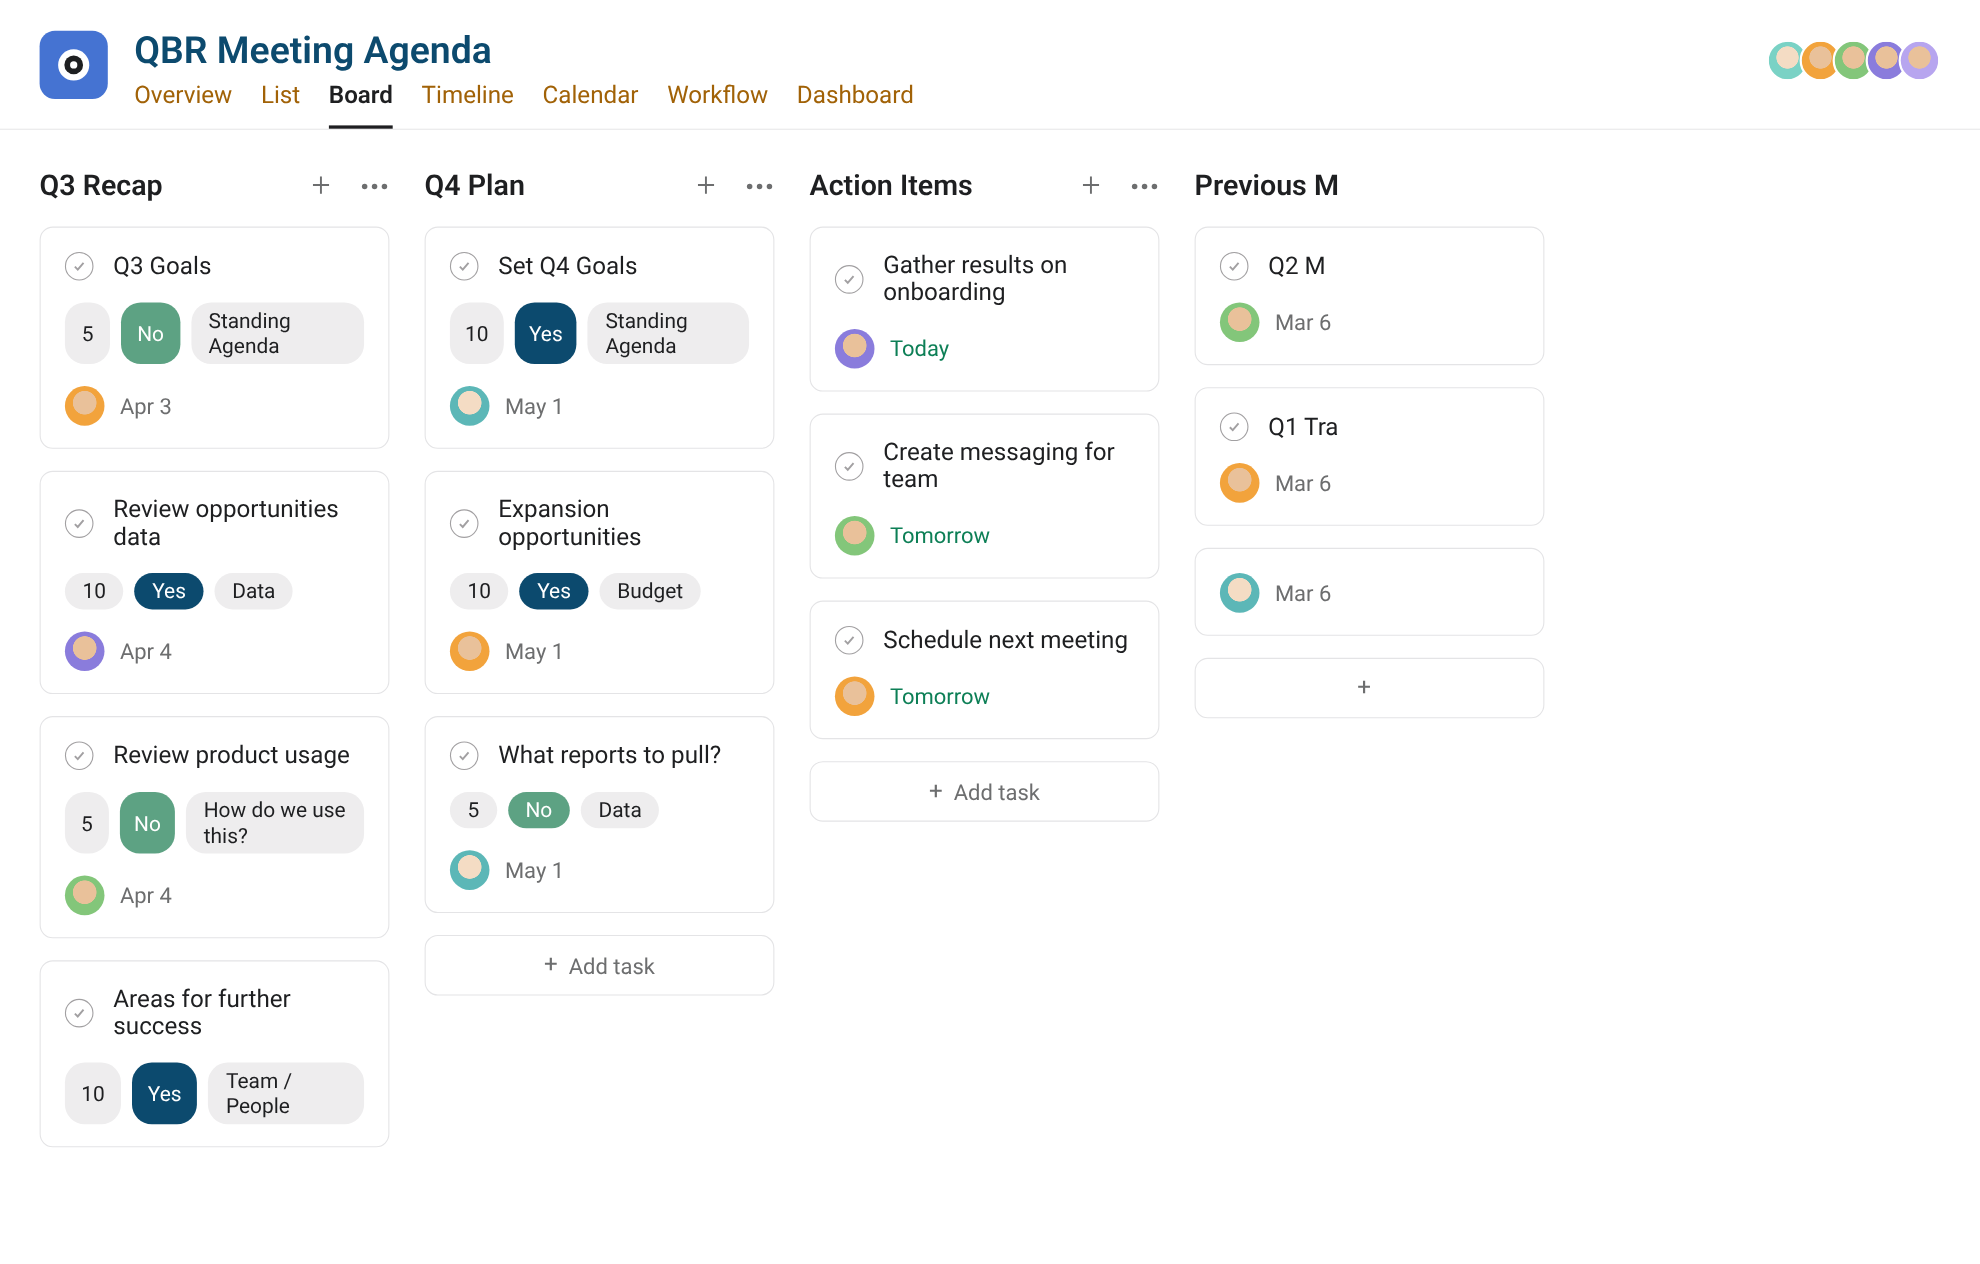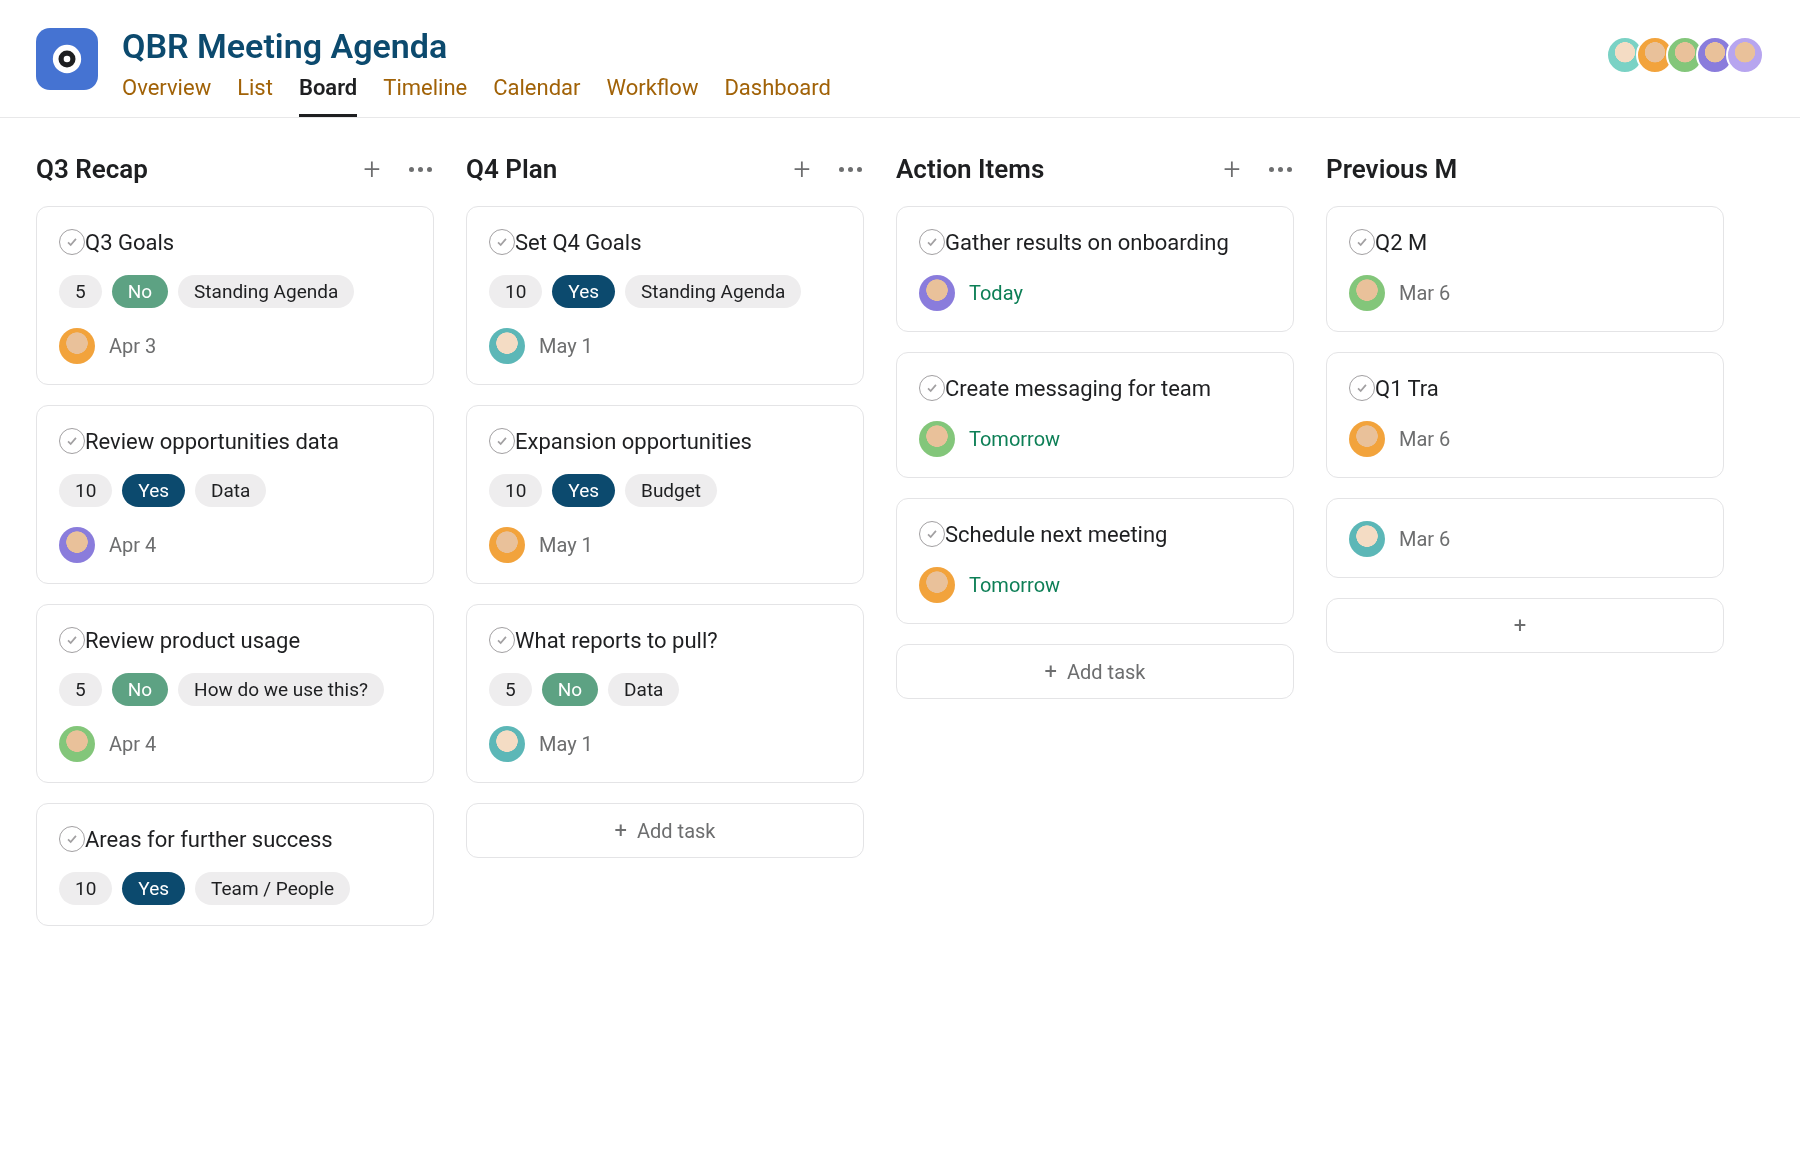--- a/index.html
+++ b/index.html
@@ -64,21 +64,21 @@
   }
   
   .board {
     display: flex;
     gap: 32px;
     padding: 36px 0 40px 36px;
     overflow-x: auto;
     align-items: flex-start;
   }
   .column {
-    width: 398px;
+    width: 318px;
     flex-shrink: 0;
   }
   .column-header {
     display: flex;
     align-items: center;
     margin-bottom: 22px;
   }
   .column-title {
     font-size: 26px;
     font-weight: 600;
@@ -104,20 +104,21 @@
   .card {
     border: 1px solid #e4e4e6;
     border-radius: 12px;
     padding: 22px 22px 20px 22px;
     margin-bottom: 20px;
     background: #fff;
   }
   .card-title-row {
     display: flex;
     align-items: center;
+    gap: 18px;
     margin-bottom: 20px;
   }
   .check-circle {
     width: 26px; height: 26px;
     border: 1.5px solid #a2a0a2;
     border-radius: 50%;
     display: inline-flex; align-items: center; justify-content: center;
     flex-shrink: 0;
   }
   .check-circle svg { width: 14px; height: 14px; stroke: #a2a0a2; stroke-width: 2; fill: none; }

